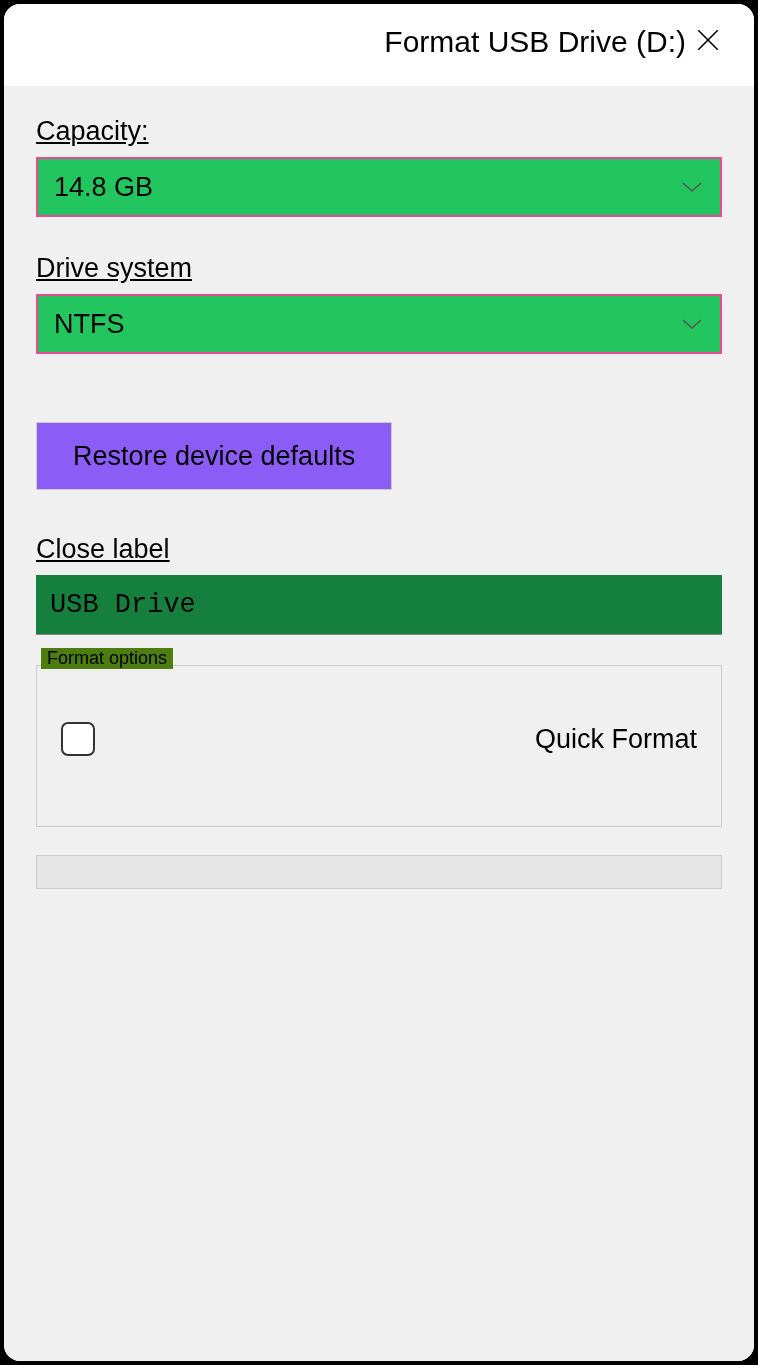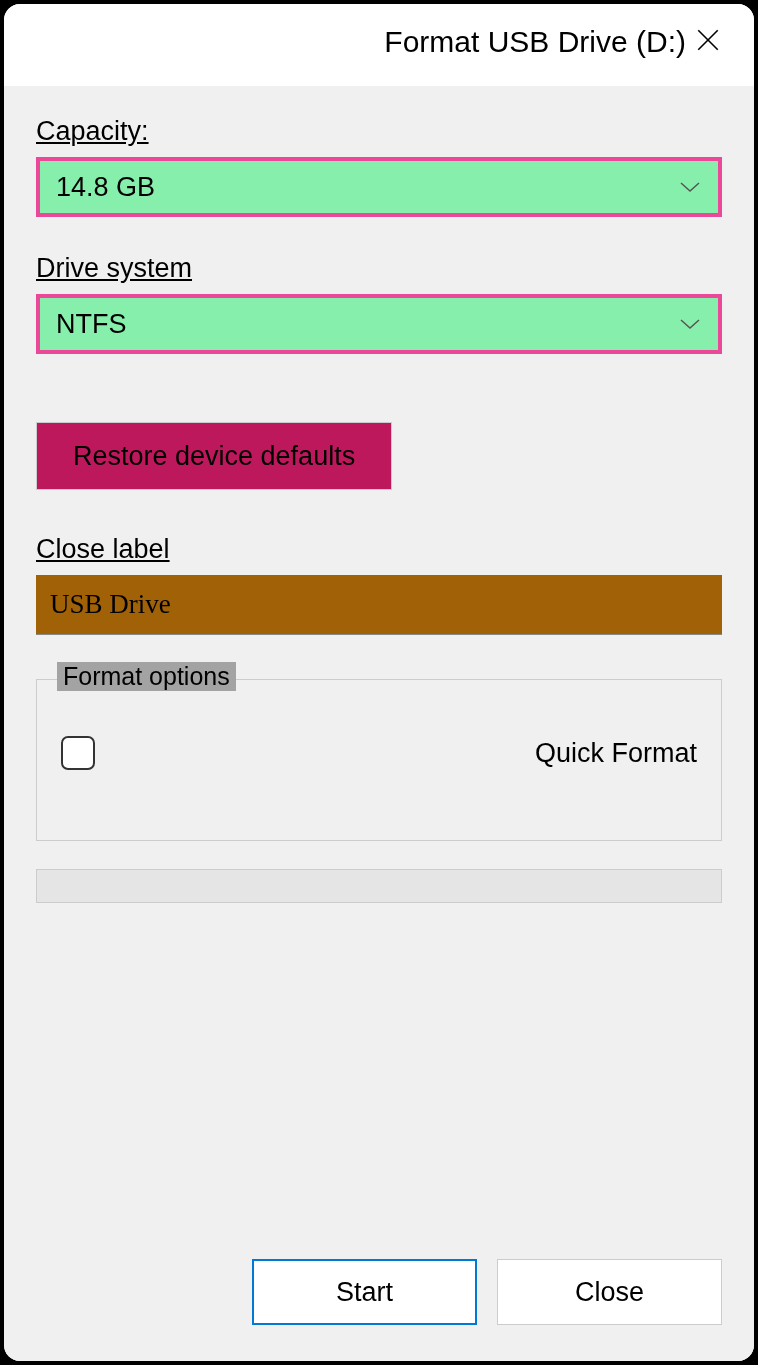--- a/index.html
+++ b/index.html
@@ -62,22 +62,22 @@
       color: #000;
       margin-bottom: 10px;
       margin-top: 14px;
       text-decoration: underline;
     }
     .field-label:first-child {
       margin-top: 0;
     }
     .dropdown {
       position: relative;
-      background: #86efac;
-      border: 4px solid #ec4899;
+      background: #22c55e;
+      border: 2px solid #ec4899;
       height: 60px;
       display: flex;
       align-items: center;
       padding: 0 16px;
       cursor: pointer;
       margin-bottom: 22px;
     }
     .dropdown-value {
       font-size: 27px;
       color: #000;
@@ -88,57 +88,57 @@
       height: 24px;
       display: flex;
       align-items: center;
       justify-content: center;
     }
     .chevron svg {
       width: 22px;
       height: 14px;
     }
     .restore-btn {
-      background: #be185d;
+      background: #8b5cf6;
       border: 1px solid #ccc;
       padding: 0 36px;
       height: 68px;
       font-size: 27px;
       color: #000;
       cursor: pointer;
       align-self: flex-start;
       margin-top: 46px;
       margin-bottom: 44px;
     }
     .text-input {
-      background: #a16207;
+      background: #15803d;
       border: none;
       border-bottom: 1px solid #888;
       height: 60px;
       padding: 0 14px;
       font-size: 27px;
       color: #000;
       width: 100%;
-      font-family: Liberation Serif, serif;
-      margin-bottom: 44px;
+      font-family: Liberation Mono, monospace;
+      margin-bottom: 30px;
     }
     .fieldset {
       border: 1px solid #ccc;
       padding: 28px 24px 70px 24px;
       margin-bottom: 28px;
       position: relative;
     }
     .fieldset-legend {
-      font-size: 25px;
-      color: #000;
-      background: #a3a3a3;
+      font-size: 18px;
+      color: #000;
+      background: #4d7c0f;
       padding: 0 6px;
       position: absolute;
       top: -18px;
-      left: 20px;
+      left: 4px;
     }
     .checkbox-row {
       display: flex;
       align-items: center;
       gap: 8px;
       margin-top: 28px;
       justify-content: space-between;
     }
     .checkbox {
       width: 34px;
@@ -230,19 +230,15 @@
     <div class="fieldset">
       <div class="fieldset-legend">Format options</div>
       <div class="checkbox-row">
         <div class="checkbox"></div>
         <div class="checkbox-label">Quick Format</div>
       </div>
     </div>
 
     <div class="progress-bar"></div>
 
-    <div class="button-row">
-      <button class="btn btn-primary">Start</button>
-      <button class="btn">Close</button>
-    </div>
 
   </div>
 </div>
 
 </body></html>

